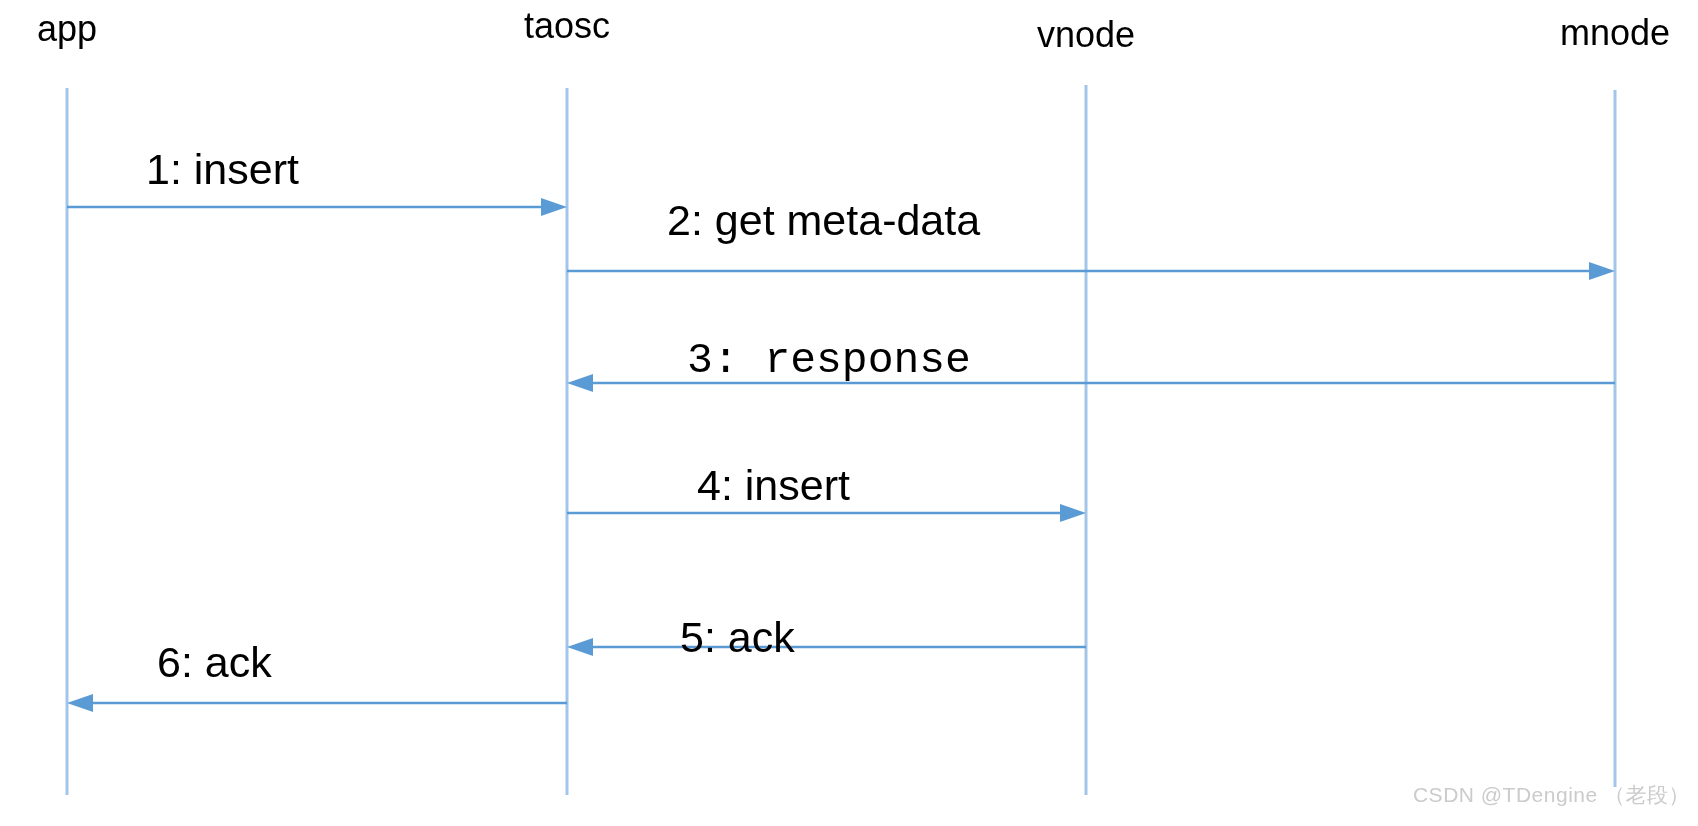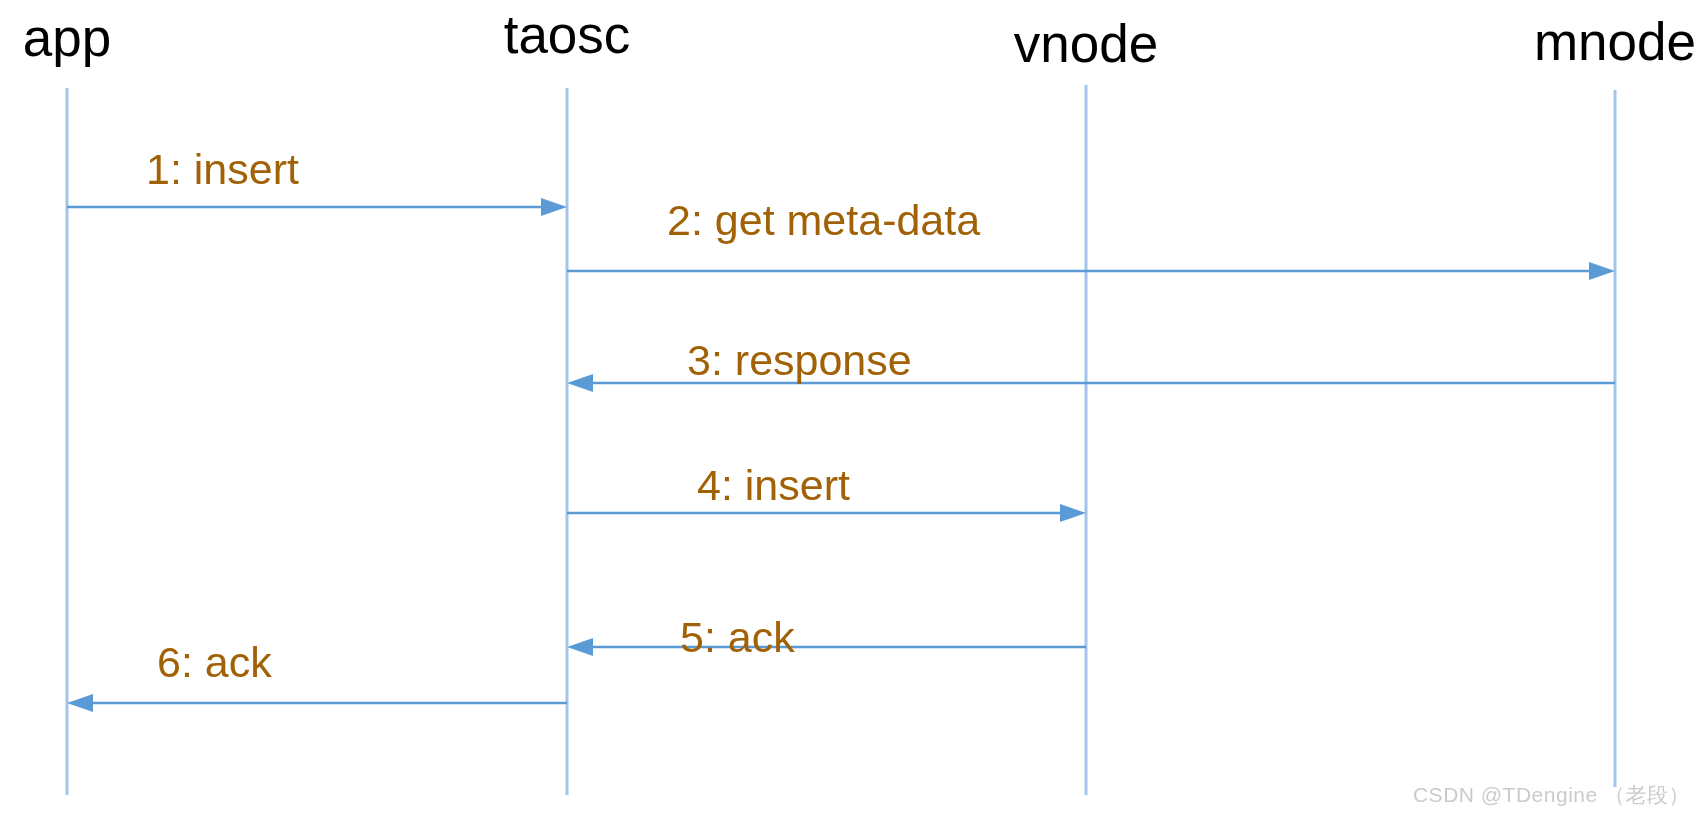--- a/index.html
+++ b/index.html
@@ -7,30 +7,30 @@
     position:relative;
     width:1698px;height:826px;
     background:#ffffff;
     font-family:"Liberation Sans",sans-serif;
     overflow:hidden;
   }
   #diagram-svg{position:absolute;left:0;top:0;}
   .actor-label{
     position:absolute;
     transform:translateX(-50%);
-    font-size:53px;
+    font-size:36px;
     line-height:1;
     color:#000000;
     white-space:nowrap;
   }
   .message-label{
     position:absolute;
     font-size:43px;
     line-height:1;
-    color:#a16207;
+    color:#000000;
     white-space:nowrap;
   }
   .watermark{
     position:absolute;
     right:8px;
     top:783px;
     font-size:21px;
     line-height:1.1;
     letter-spacing:0.5px;
     color:#cbcbcb;
@@ -60,19 +60,19 @@
       <line x1="567" y1="703" x2="89" y2="703" stroke="#5b9bd5" stroke-width="2.5"></line>
       <polygon points="67,703 93,694 93,712" fill="#5b9bd5"></polygon>
     </svg>
   <div id="labels-layer">
       <div class="actor-label" style="left: 67px; top: 11px;">app</div>
       <div class="actor-label" style="left: 567px; top: 8px;">taosc</div>
       <div class="actor-label" style="left: 1086px; top: 17px;">vnode</div>
       <div class="actor-label" style="left: 1615px; top: 15px;">mnode</div>
       <div class="message-label" style="left: 146px; top: 148px;">1: insert</div>
       <div class="message-label" style="left: 667px; top: 199px;">2: get meta-data</div>
-      <div class="message-label" style="left: 687px; top: 339px;">3: response</div>
+      <div class="message-label" style="left: 687px; top: 339px; font-family: Liberation Mono, monospace;">3: response</div>
       <div class="message-label" style="left: 697px; top: 464px;">4: insert</div>
       <div class="message-label" style="left: 680px; top: 616px;">5: ack</div>
       <div class="message-label" style="left: 157px; top: 641px;">6: ack</div>
     </div>
   <div class="watermark">CSDN @TDengine （老段）</div>
 </div>
 
 </body></html>

